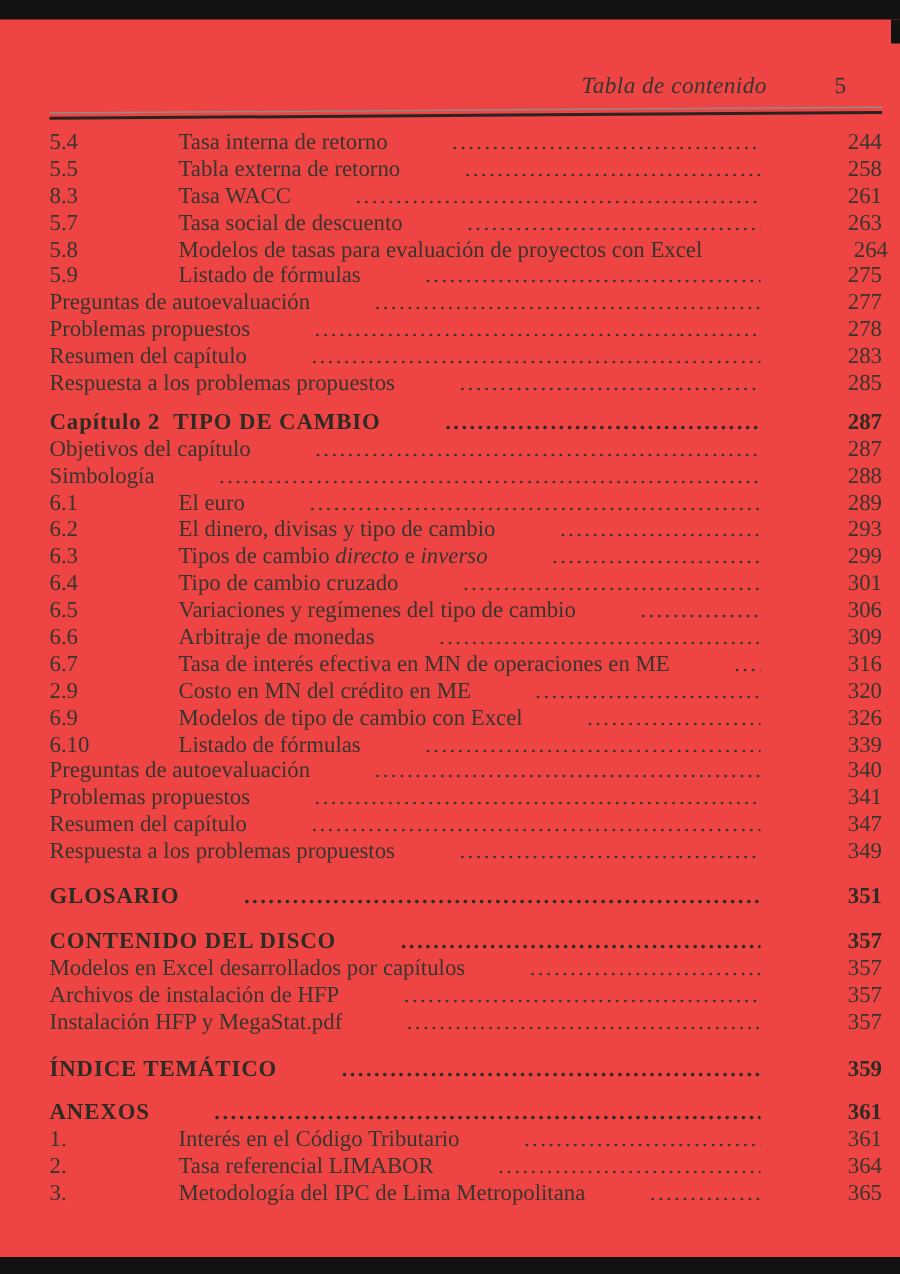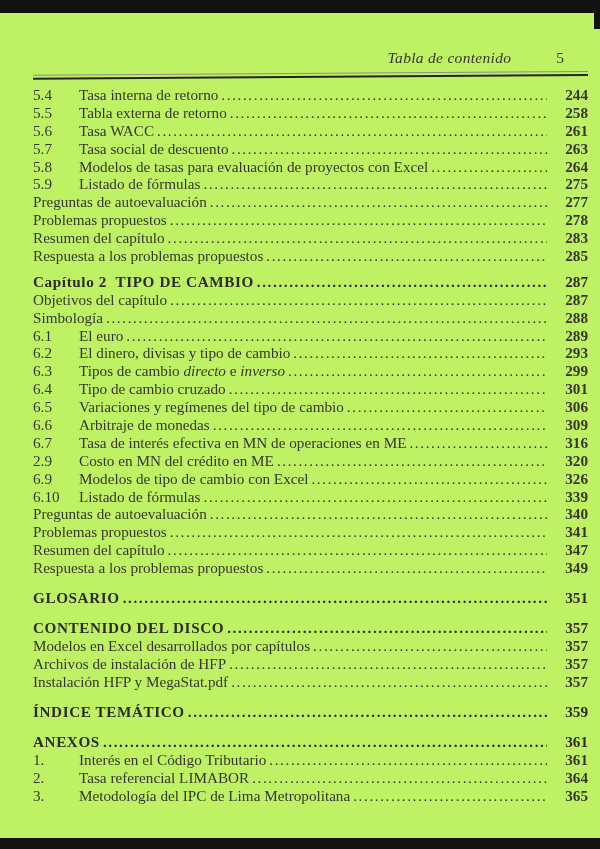--- a/index.html
+++ b/index.html
@@ -22,37 +22,37 @@
                 font-size:15.5px; padding-right:24px; }
   .header-title { font-style:italic; letter-spacing:0.3px; }
   .header-gap { width:45px; flex:none; }
   .header-page { font-style:normal; }
   .header-rule { margin-top:4px; transform:rotate(-0.4deg); transform-origin:right center; }
   .rule-a { height:1px; background:#8f8d86; }
   .rule-b { height:2px; background:#262420; margin-top:2px; }
 
   
   .toc { position:absolute; top:86px; left:33px; right:12px; font-size:15.2px; }
-  .row { display:flex; align-items:flex-end; height:17.9px; line-height:17.9px; }
+  .row { display:flex; align-items:flex-start; height:17.9px; line-height:17.9px;gap:40px; }
   .row.bold { font-weight:bold; color:#2e2b25; }
   .row.bold .label { letter-spacing:0.6px; }
   .gap-sm { margin-top:8px; }
   .gap-lg { margin-top:12px; }
   .gap-xl { margin-top:13px; }
   .num   { flex:none; width:46px; }
   .label { flex:none; white-space:pre; }
   .label em { }
   .dots  { flex:1 1 auto; min-width:0; overflow:hidden; white-space:nowrap;
            letter-spacing:1.6px; margin-left:3px; }
-  .pg    { flex:none; margin-left:18px;font-weight:bold; }
+  .pg    { flex:none; margin-left:18px; }
 </style>
 </head>
 <body>
 
-<div class="page" style="background: #bef264; color: rgb(56, 53, 47);">
+<div class="page" style="background: #ef4444; color: rgb(56, 53, 47);">
 
   <div class="scan-bar-top" style="background: rgb(18, 18, 16);"></div>
   <div class="scan-notch-right" style="background: rgb(18, 18, 16);"></div>
   <div class="scan-bar-bottom" style="background: rgb(18, 18, 16);"></div>
 
   <div class="header">
     <div class="header-row">
       <span class="header-title">Tabla de contenido</span>
       <span class="header-gap"></span>
       <span class="header-page">5</span>
@@ -70,21 +70,21 @@
         <span class="dots">....................................................................................................................................................................................</span>
         <span class="pg">244</span>
       </div>
       <div class="row">
         <span class="num">5.5</span>
         <span class="label">Tabla externa de retorno</span>
         <span class="dots">....................................................................................................................................................................................</span>
         <span class="pg">258</span>
       </div>
       <div class="row">
-        <span class="num">5.6</span>
+        <span class="num">8.3</span>
         <span class="label">Tasa WACC</span>
         <span class="dots">....................................................................................................................................................................................</span>
         <span class="pg">261</span>
       </div>
       <div class="row">
         <span class="num">5.7</span>
         <span class="label">Tasa social de descuento</span>
         <span class="dots">....................................................................................................................................................................................</span>
         <span class="pg">263</span>
       </div>

